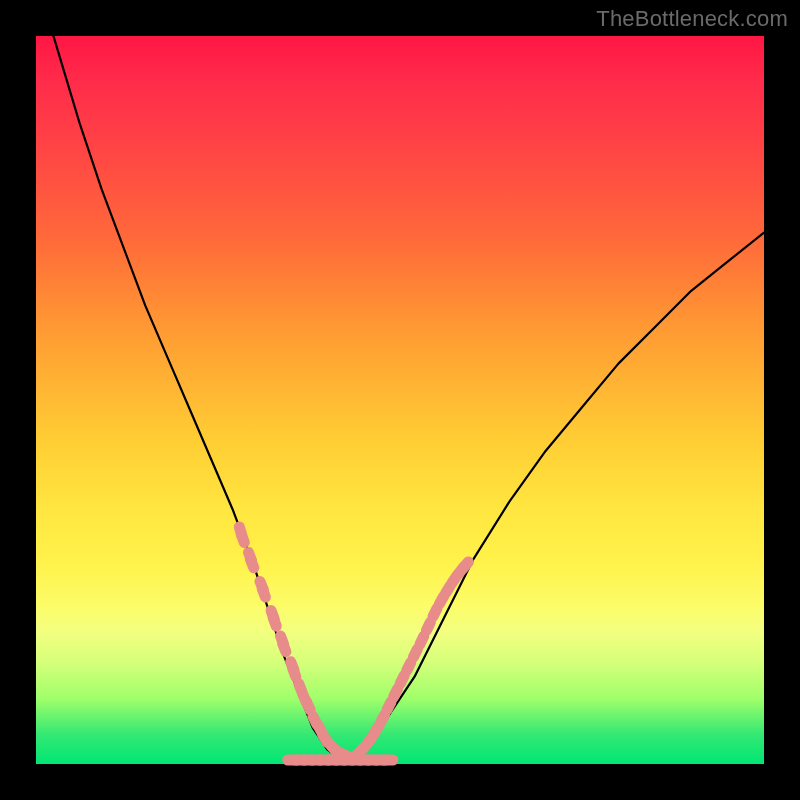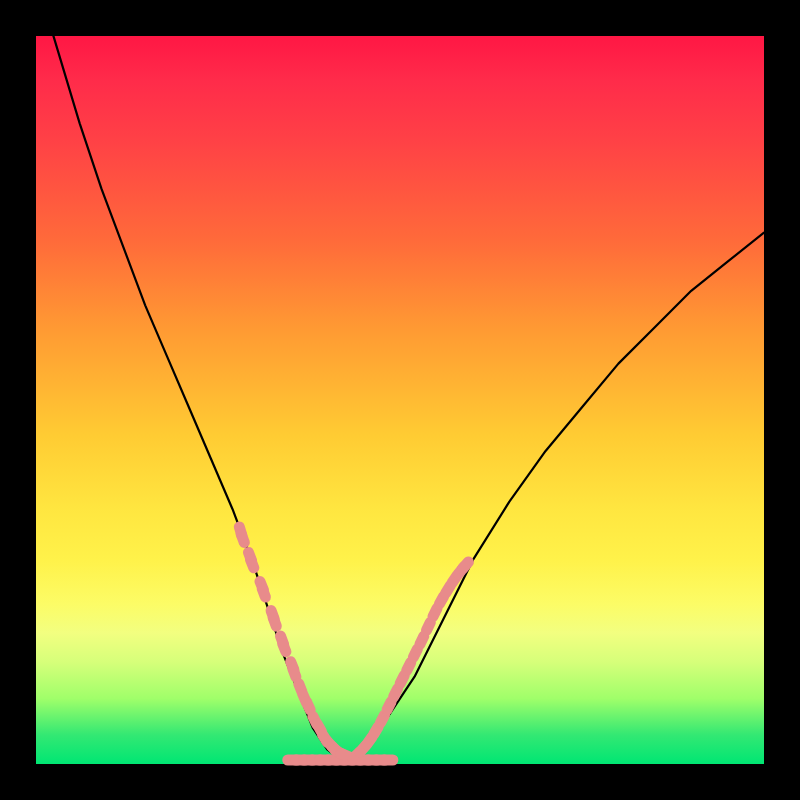--- a/index.html
+++ b/index.html
@@ -60,20 +60,21 @@
     top: 0;
     width: 728px;
     height: 728px;
     overflow: visible;
   }
 </style>
 </head>
 <body>
 
 <div class="frame">
+  <div class="watermark">TheBottleneck.com</div>
 
   <div class="plot-area">
     <svg class="curve" viewBox="0 0 728 728" preserveAspectRatio="none">
       <g id="curve-group">
           <path d="M0.00 -58.24 L21.84 14.56 L43.68 87.36 L65.52 152.88 L87.36 211.12 L109.20 269.36 L131.04 320.32 L152.88 371.28 L174.72 422.24 L196.56 473.20 L218.40 531.44 L232.96 575.12 L247.52 618.80 L262.08 655.20 L276.64 691.60 L291.20 713.44 L305.76 724.36 L327.60 713.44 L349.44 684.32 L378.56 640.64 L407.68 582.40 L436.80 524.16 L473.20 465.92 L509.60 414.96 L546.00 371.28 L582.40 327.60 L618.80 291.20 L655.20 254.80 L691.60 225.68 L728.00 196.56 " fill="none" stroke="#000000" stroke-width="2.2" stroke-linecap="round" stroke-linejoin="round"></path>
         </g>
       <g id="lozenge-group">
           <path d="M 251.76 729.50 A 5.5 5.5 0 0 1 251.76 718.50 L 260.76 718.50 A 5.5 5.5 0 0 1 260.76 729.50 Z" fill="#e88b8b"></path>
           <path d="M 259.76 729.50 A 5.5 5.5 0 0 1 259.76 718.50 L 268.76 718.50 A 5.5 5.5 0 0 1 268.76 729.50 Z" fill="#e88b8b"></path>
           <path d="M 267.77 729.50 A 5.5 5.5 0 0 1 267.77 718.50 L 276.77 718.50 A 5.5 5.5 0 0 1 276.77 729.50 Z" fill="#e88b8b"></path>

